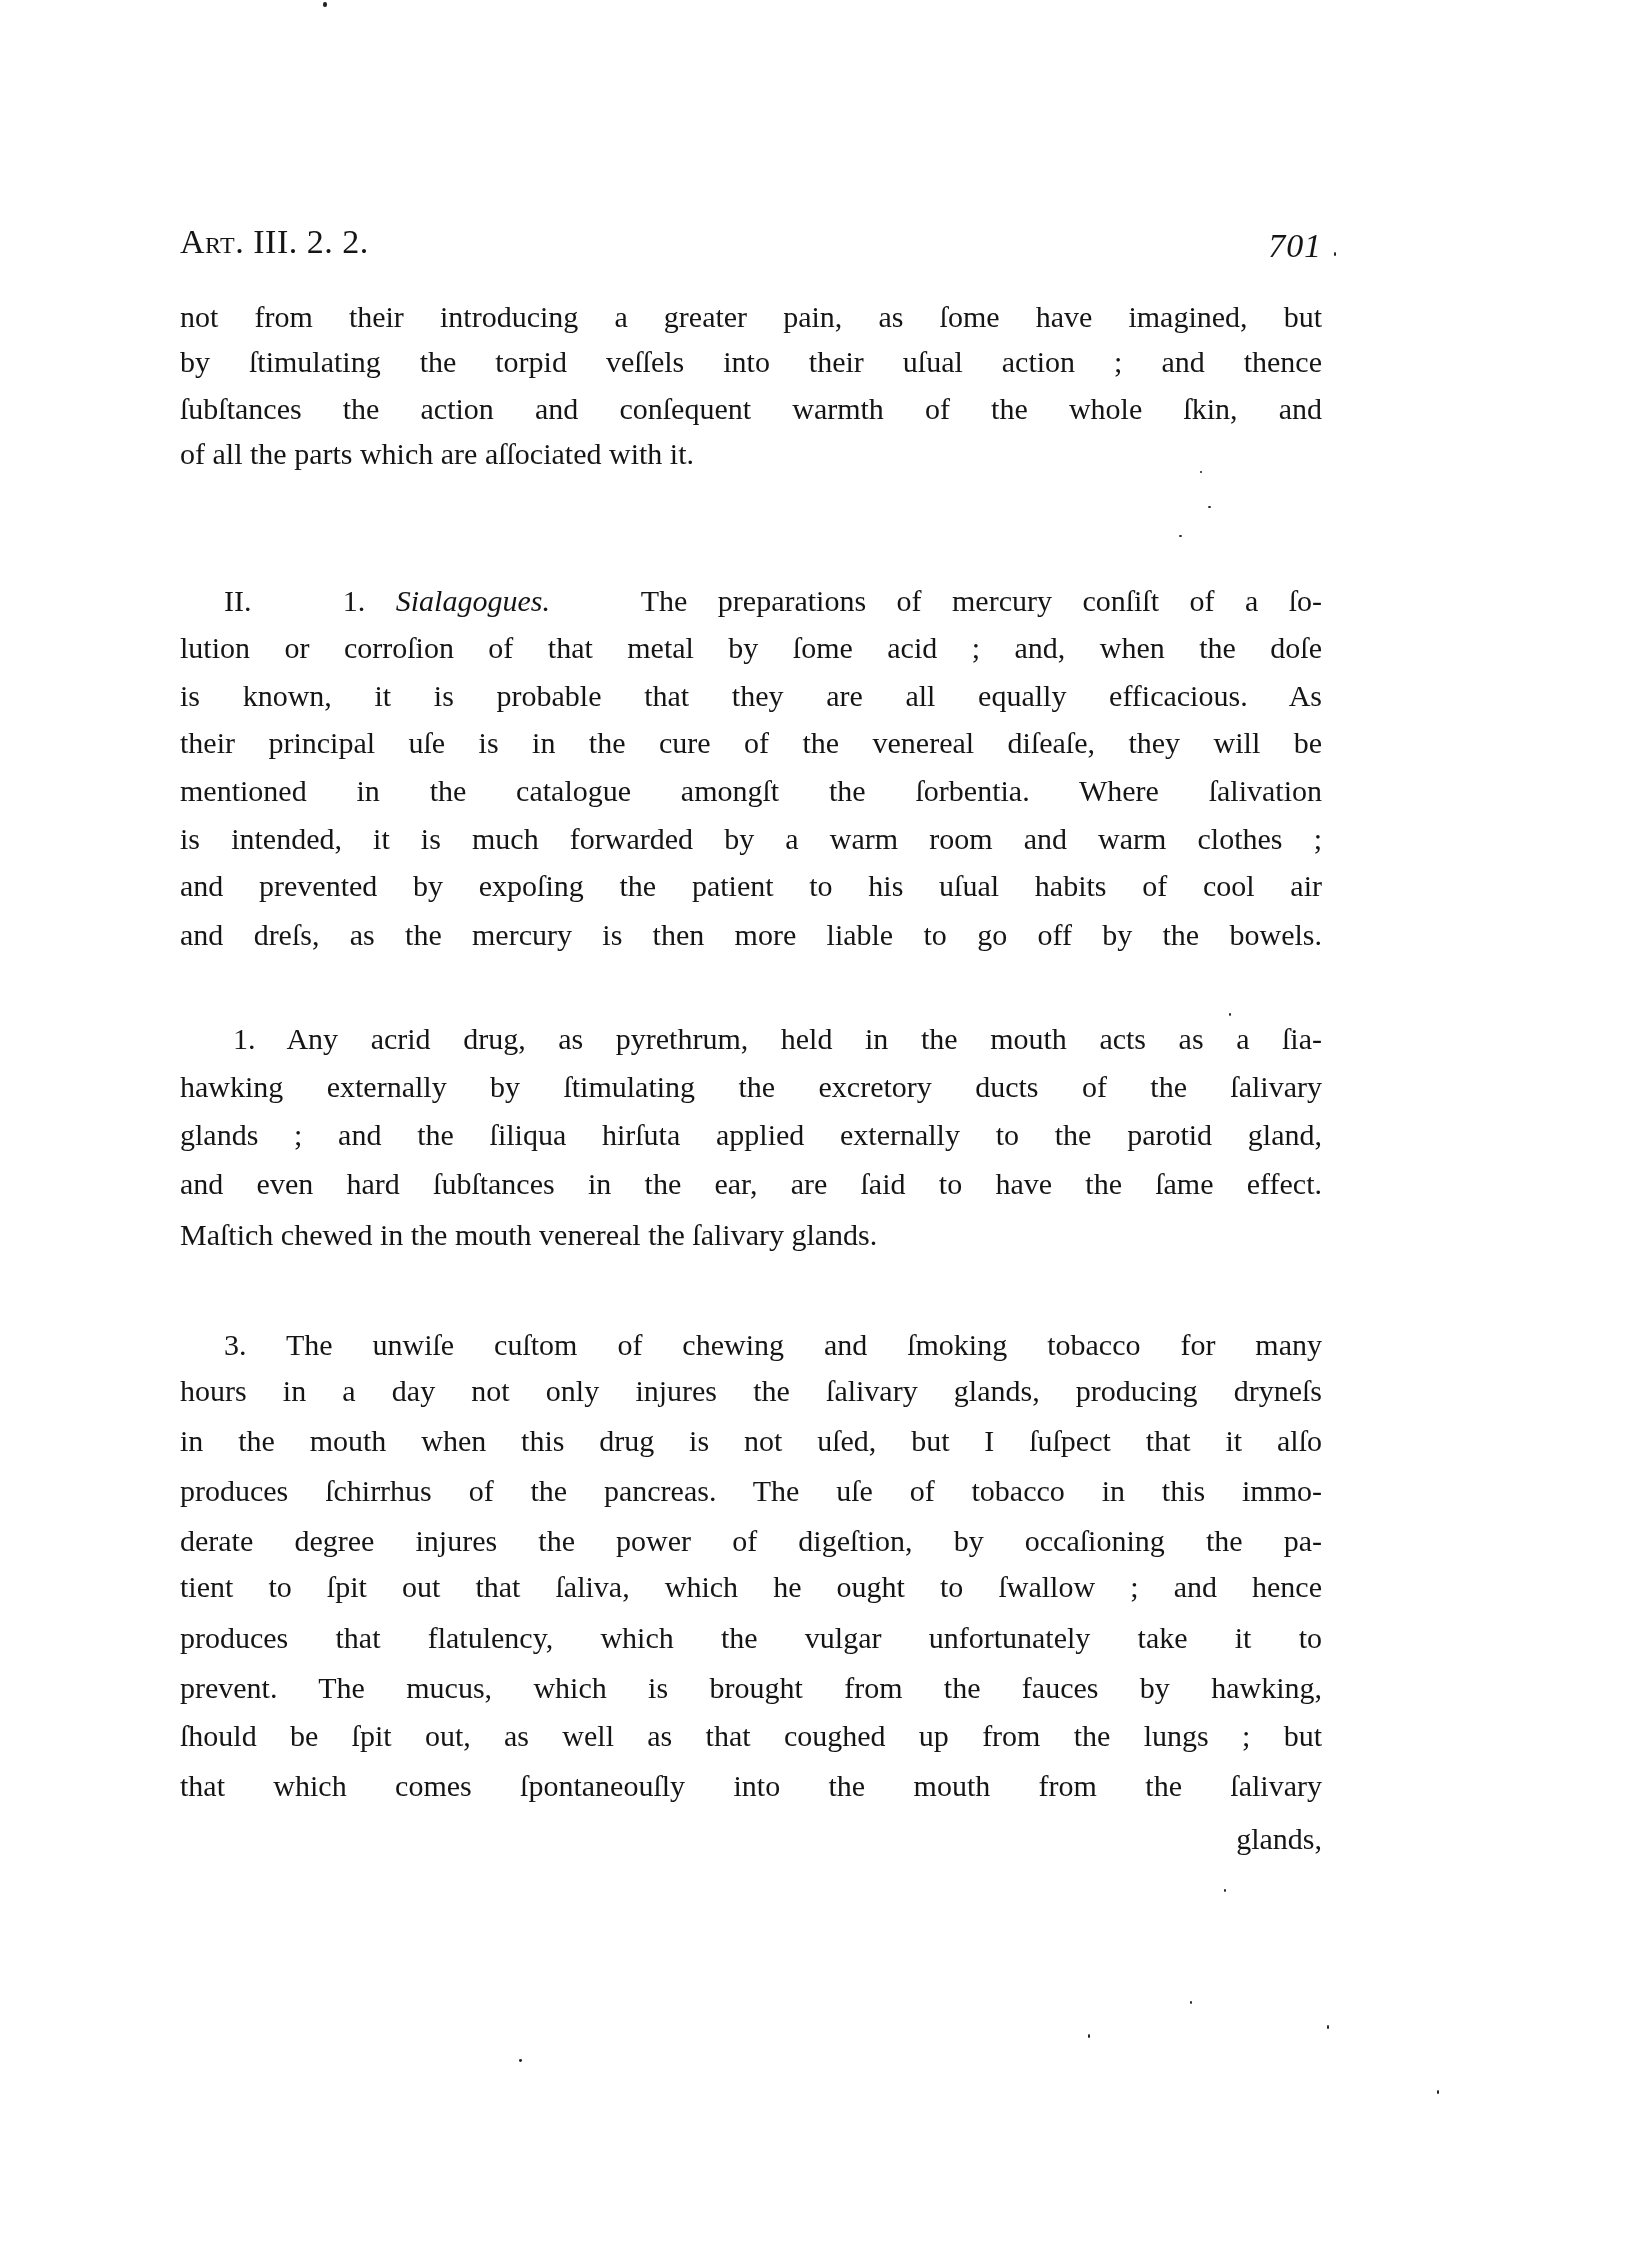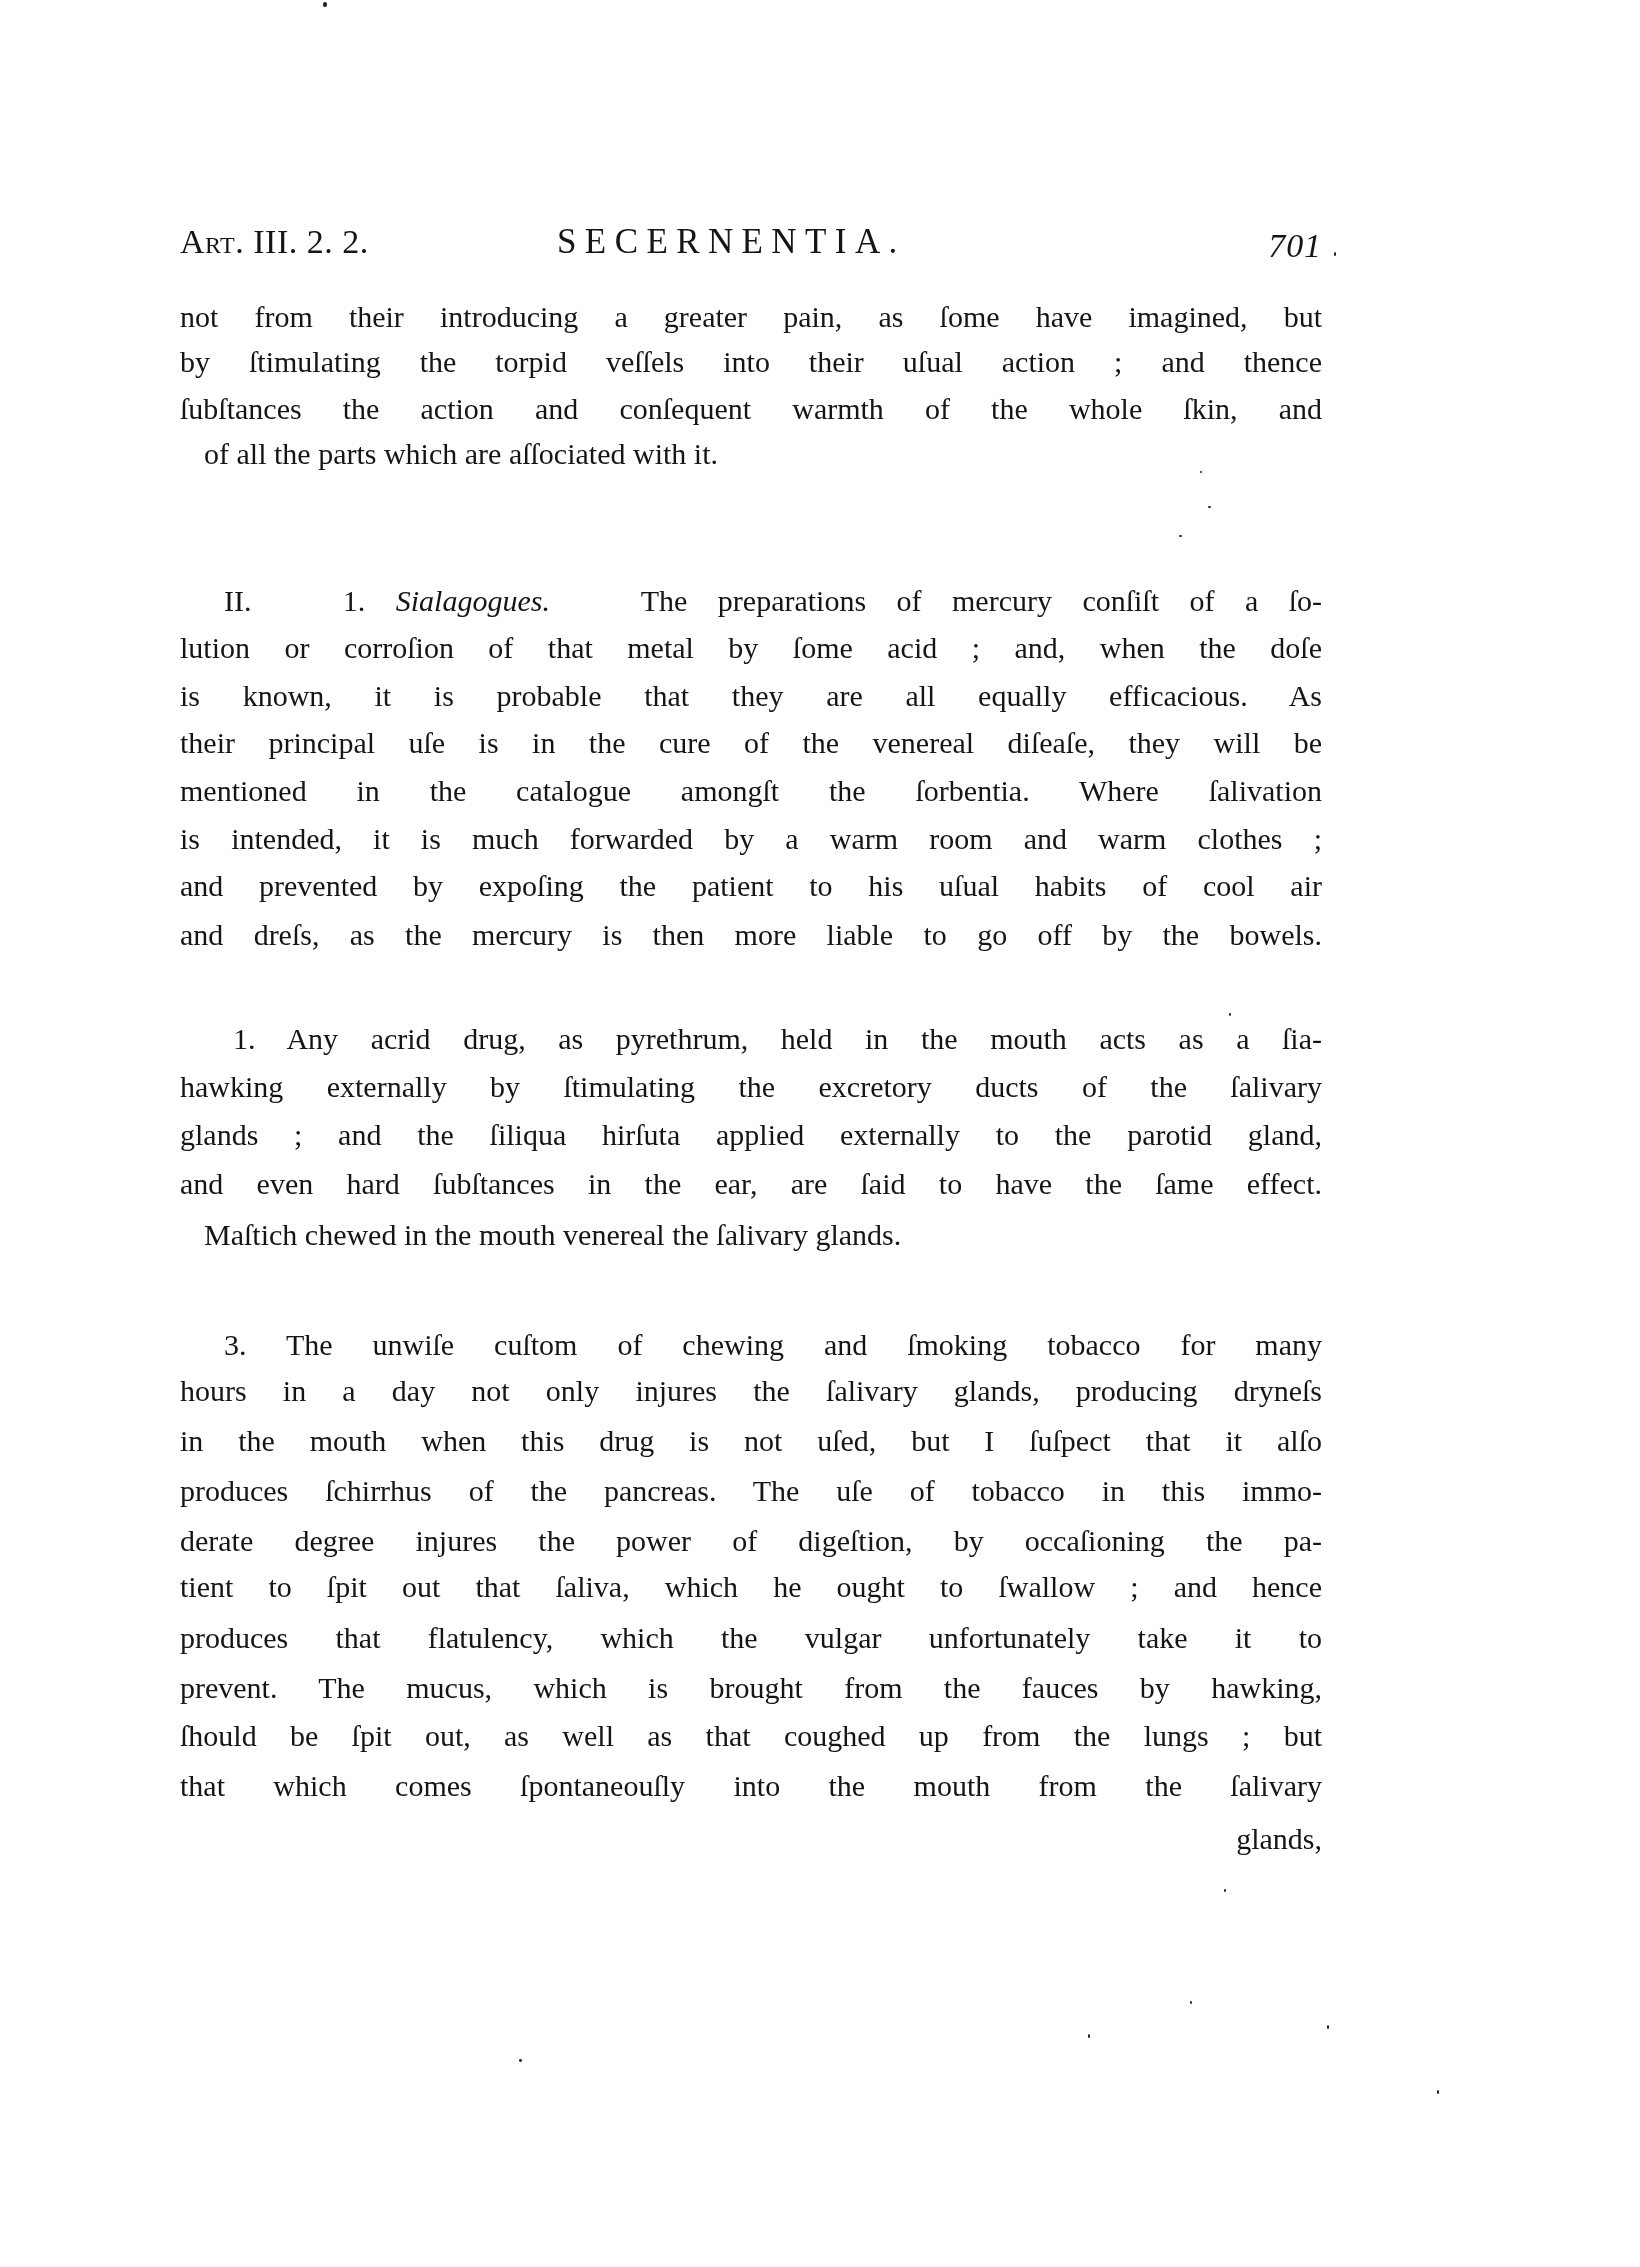--- a/index.html
+++ b/index.html
@@ -63,21 +63,20 @@
       line-height: 41px;
       height: 41px;
       white-space: nowrap;
       text-align: justify;
       text-align-last: justify;
       white-space: normal;
       overflow: hidden;
     }
     .line.last {
       text-align-last: left;
-      margin-left: 24px;
     }
     .line.indent {
       left: 224px;
       width: 1098px;
     }
     .line.indent-2 {
       left: 233px;
       width: 1089px;
     }
     .line.catchword {
@@ -95,21 +94,20 @@
       border-radius: 50%;
     }
   </style>
 </head>
 <body>
 
 <div class="page">
 
   <div class="running-head">
     <span class="rh-left">Art. III. 2. 2.</span>
-    <span class="rh-center">SECERNENTIA.</span>
     <span class="rh-right num">701</span>
   </div>
 
   <div>
     <div class="line" style="top:296px">not from their introducing a greater pain, as ſome have imagined, but</div>
     <div class="line" style="top:341px">by ſtimulating the torpid veſſels into their uſual action ; and thence</div>
     <div class="line" style="top:388px">ſubſtances the action and conſequent warmth of the whole ſkin, and</div>
     <div class="line last" style="top:433px">of all the parts which are aſſociated with it.</div>
   </div>
 

